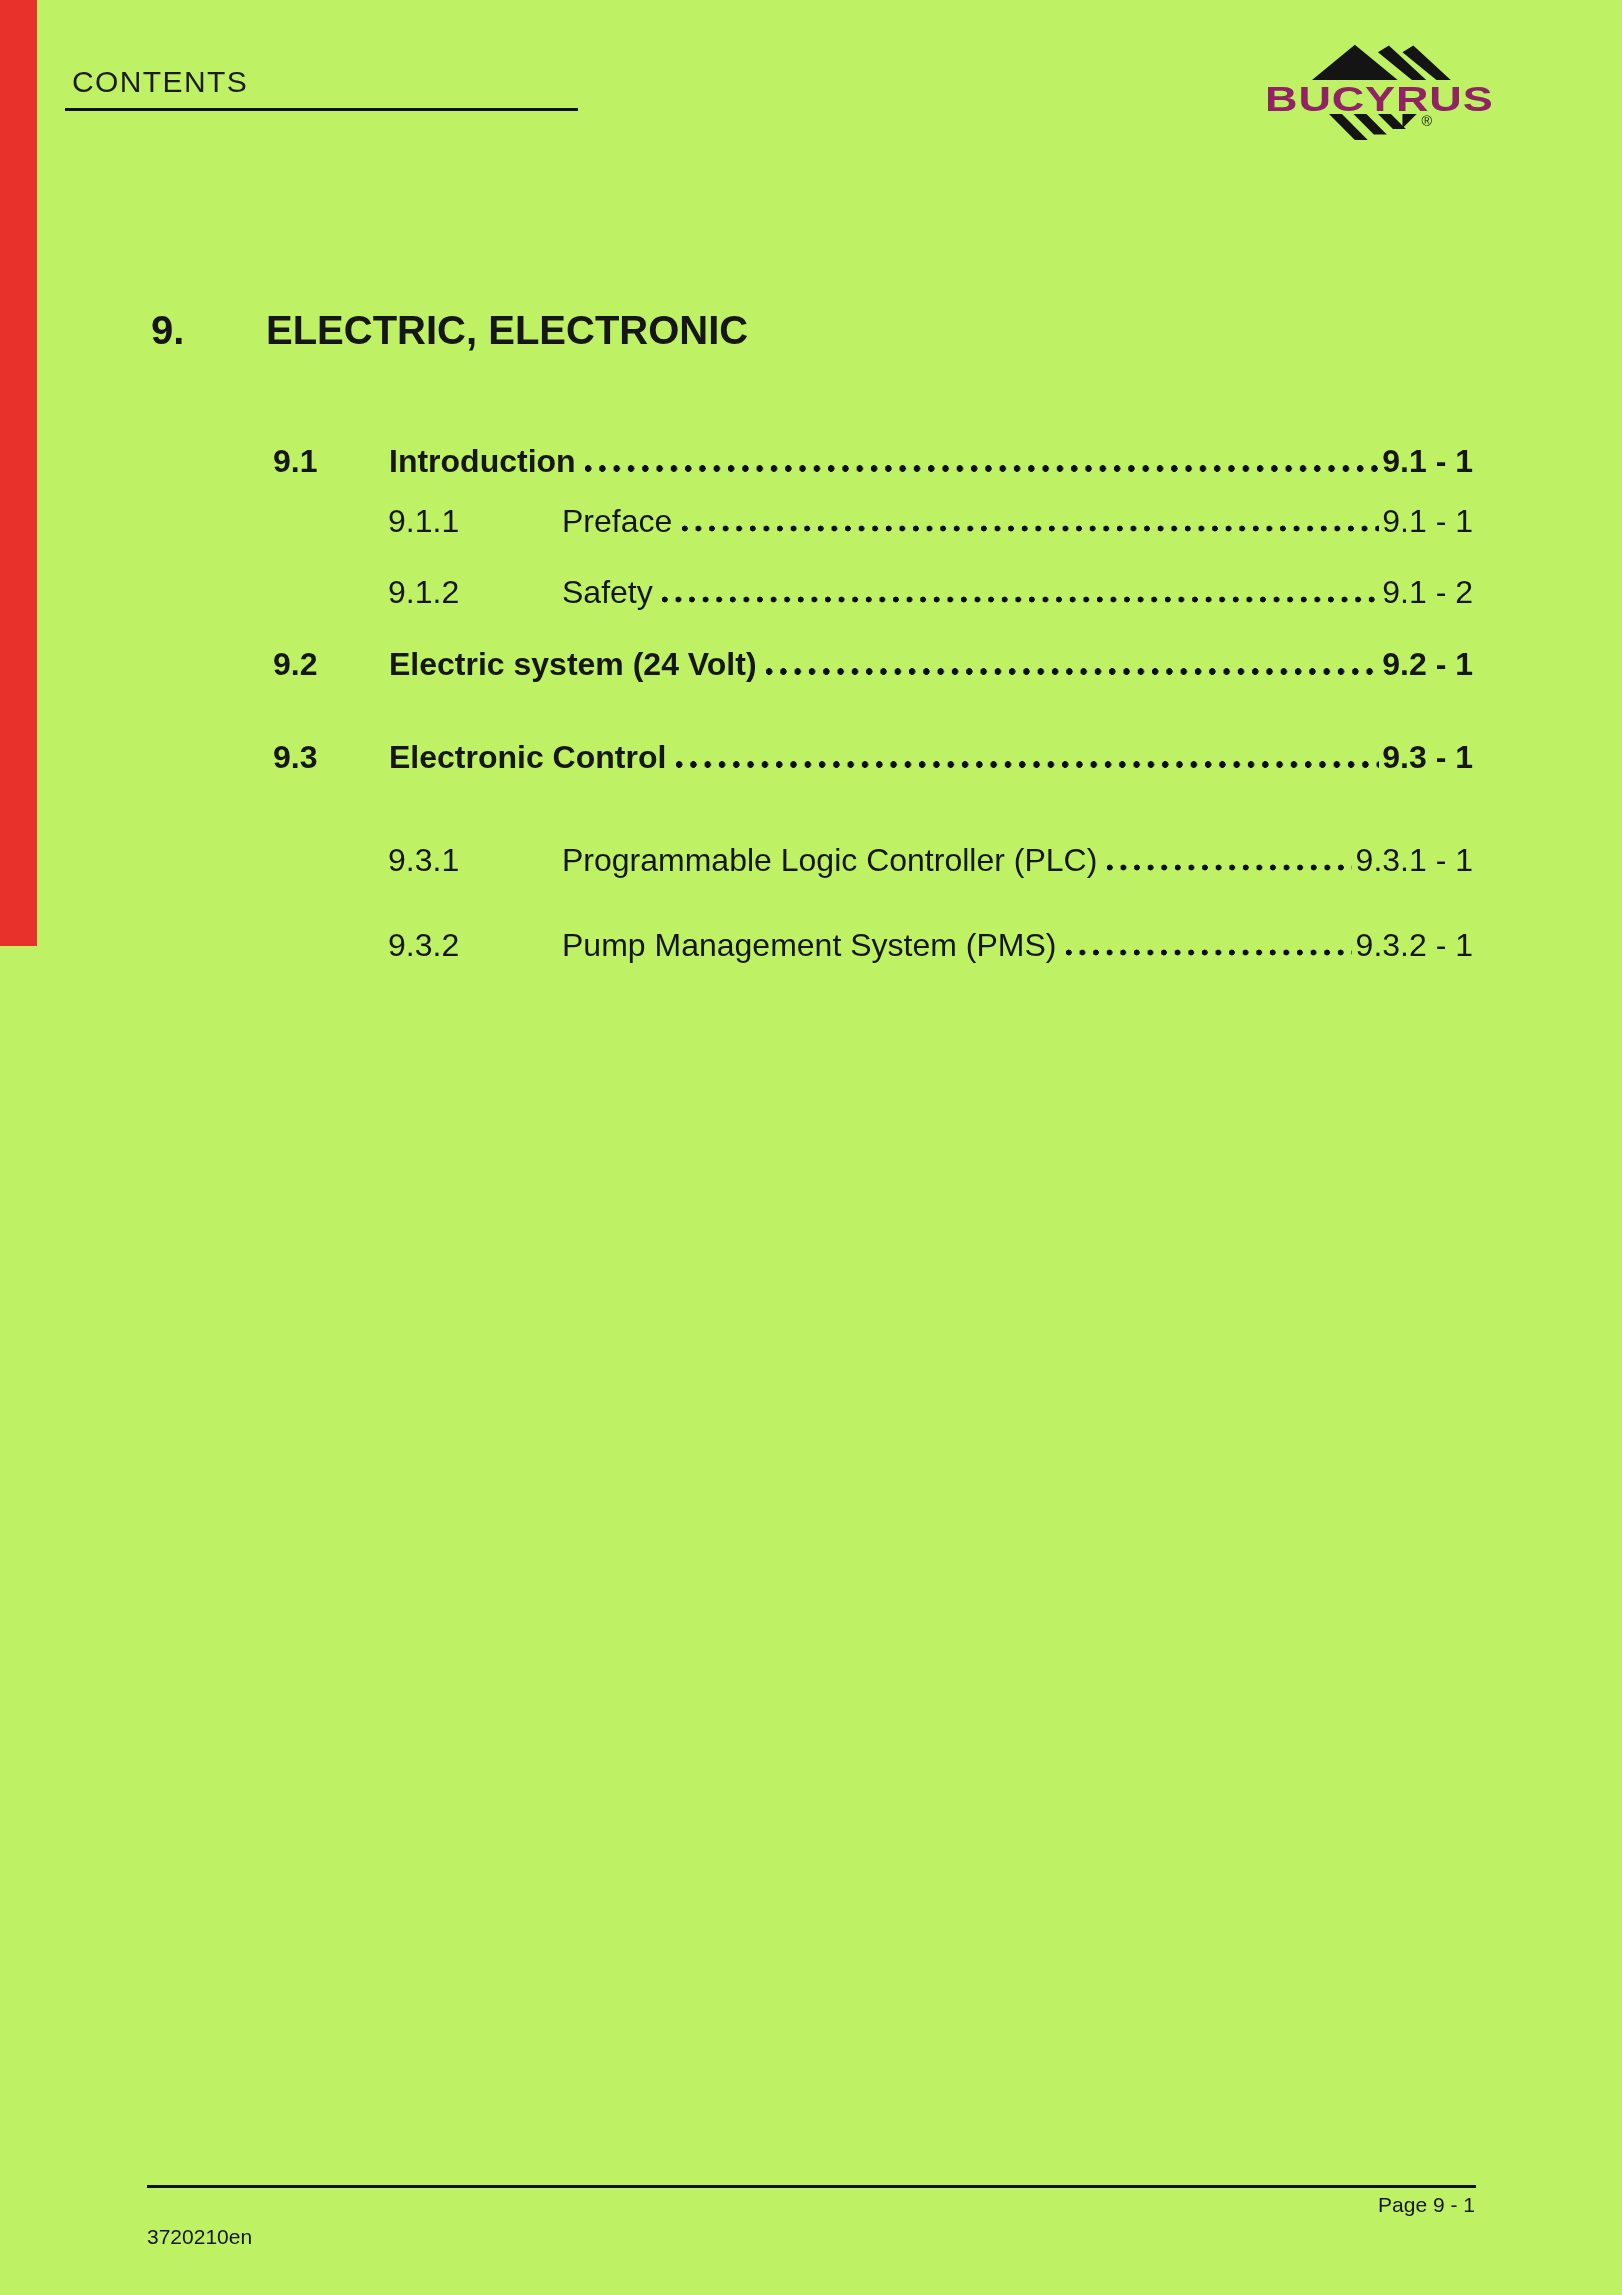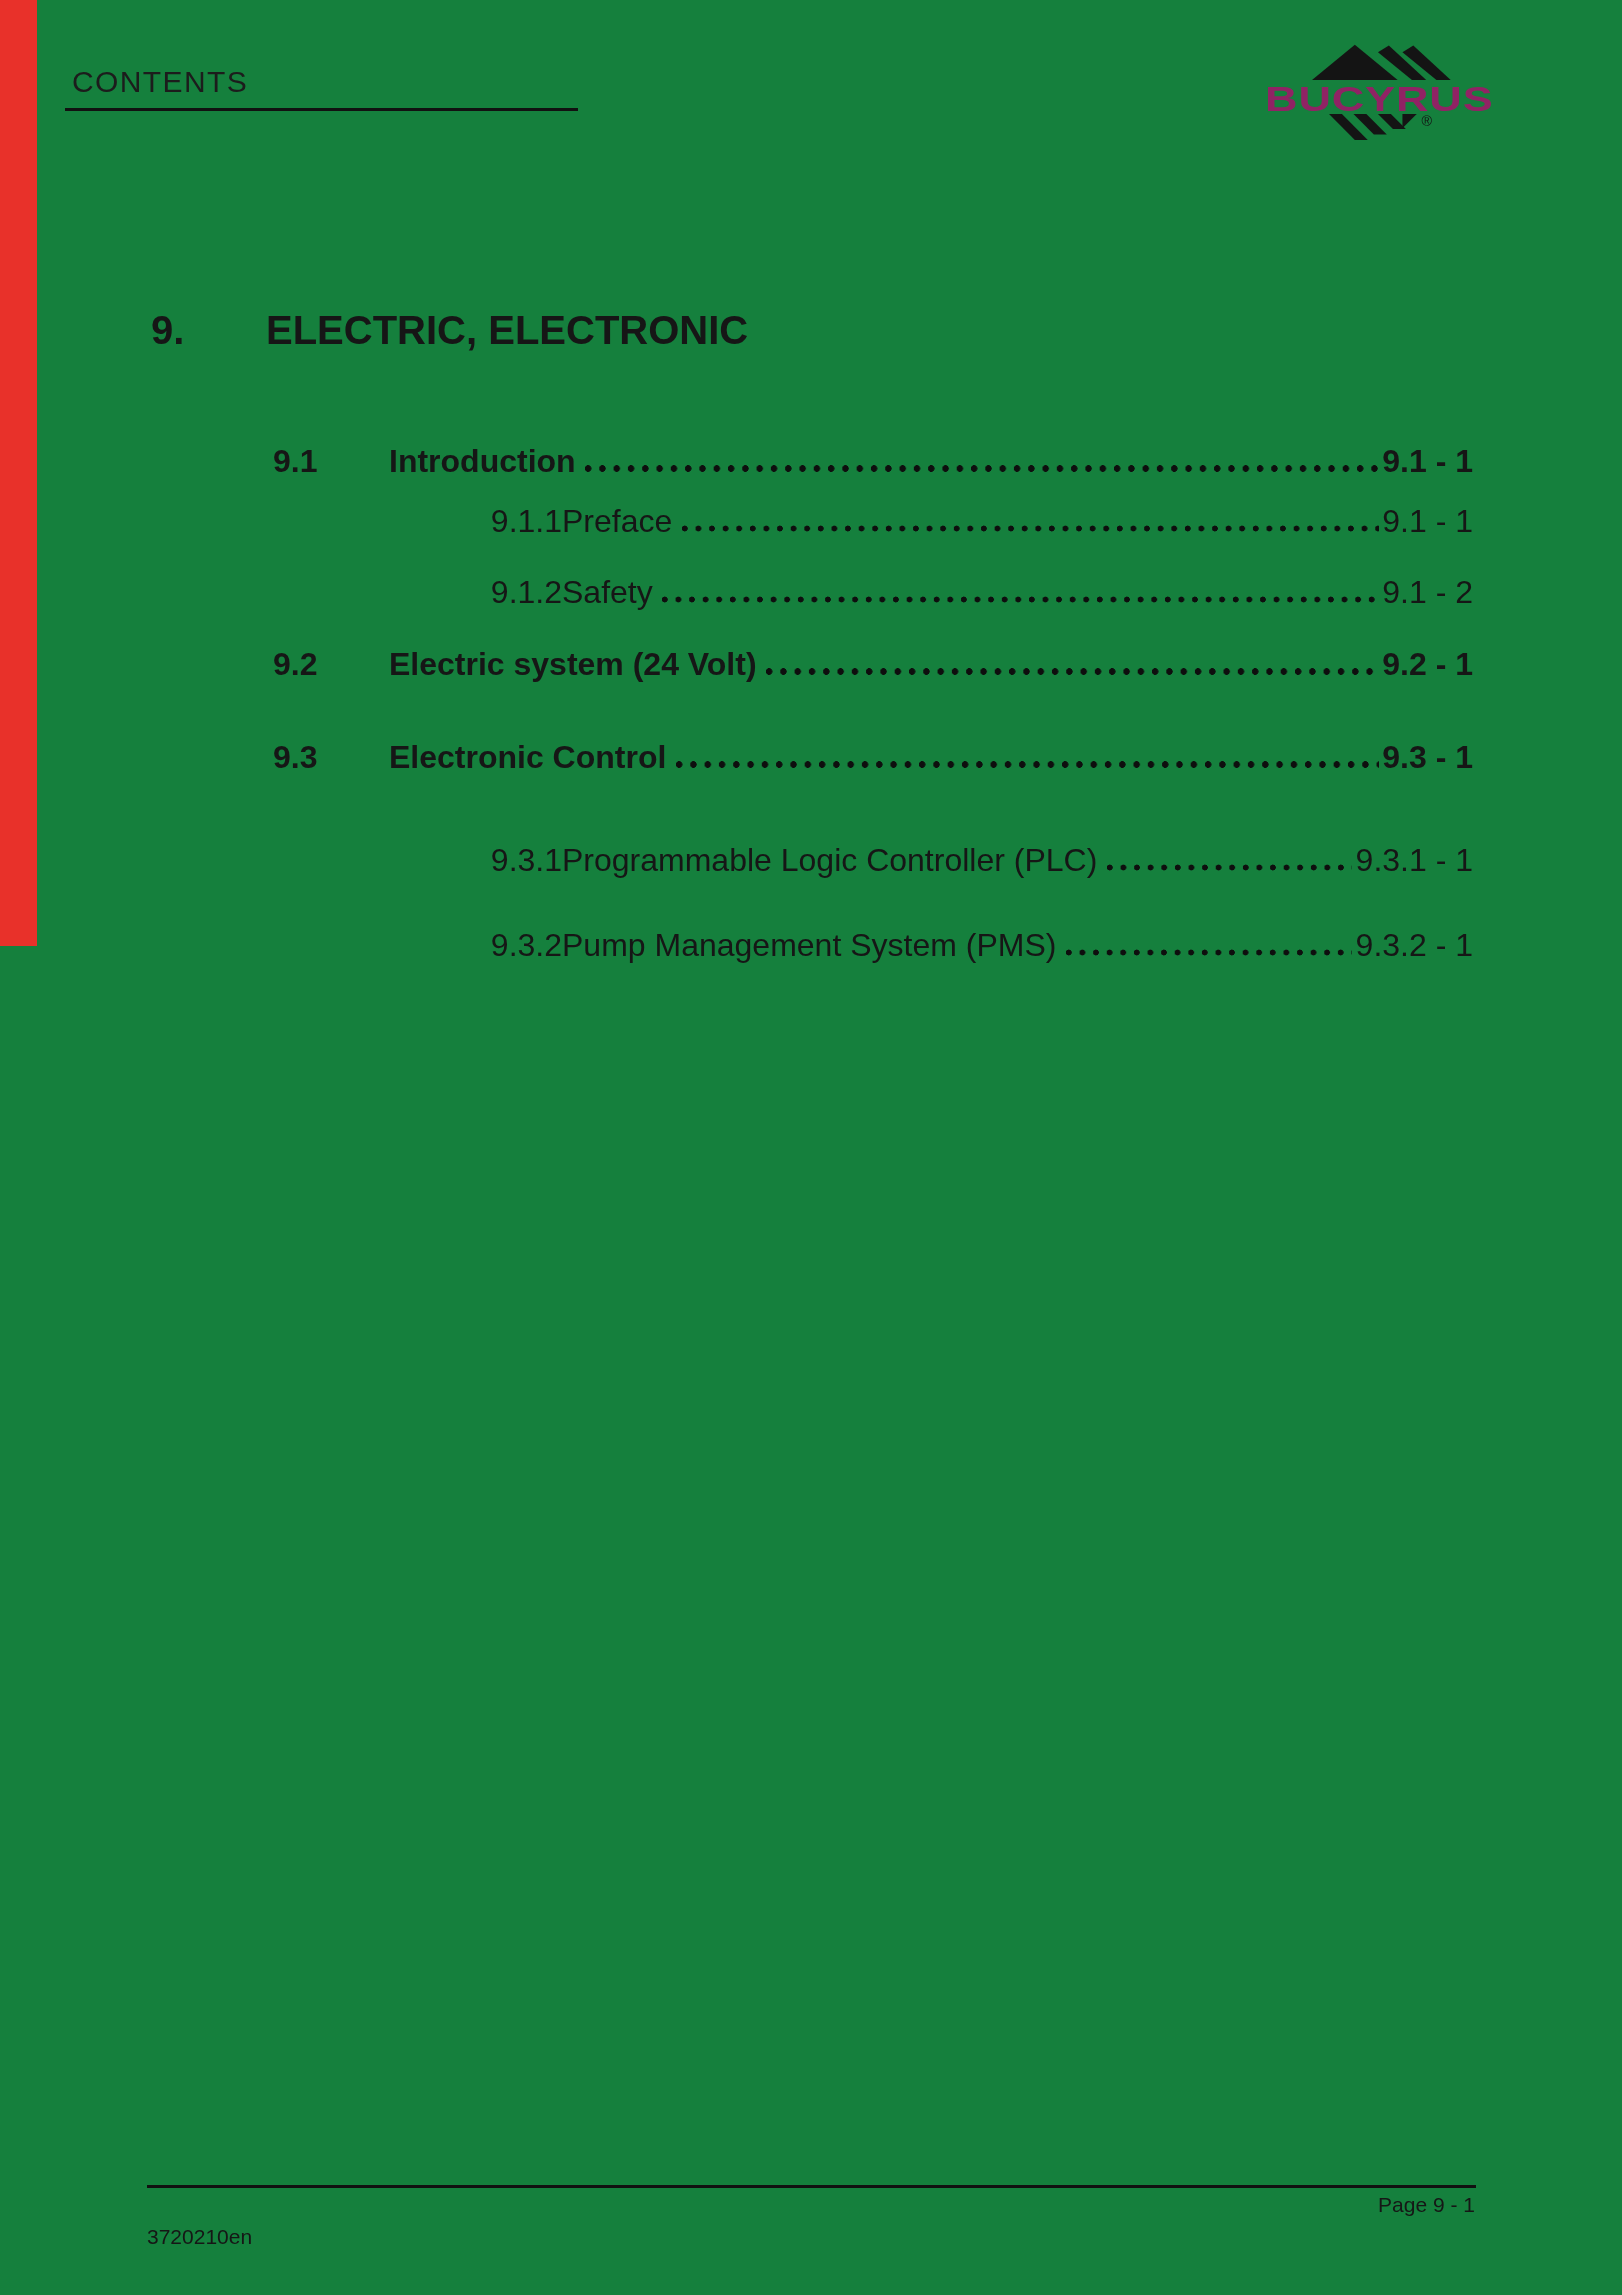--- a/index.html
+++ b/index.html
@@ -3,21 +3,21 @@
 <meta charset="utf-8">
 <style>
   html, body { margin: 0; padding: 0; }
   body {
     width: 1622px; height: 2295px;
     background: #ffffff;
     font-family: "Liberation Sans", sans-serif;
     color: #161616;
     overflow: hidden;
   }
-  .page { position: relative; width: 1622px; height: 2295px; background: #15803d; }
+  .page { position: relative; width: 1622px; height: 2295px; background: #bef264; }
 
   
   .section-tab {
     position: absolute; left: 0; top: 0;
     width: 37px; height: 946px;
     background: #e8312a;
   }
 
   
   .contents-title {
@@ -43,21 +43,21 @@
   .section-title-row .sec-num { flex: 0 0 115px; }
 
   
   .toc { position: absolute; inset: 0; }
   .toc-row {
     position: absolute; right: 149px;
     display: flex; align-items: baseline;
     font-size: 32px; line-height: 1.12; white-space: nowrap;
   }
   .toc-row.level-1 { left: 273px; font-weight: bold; }
-  .toc-row.level-2 { left: 388px; font-weight: 400; text-align: right; }
+  .toc-row.level-2 { left: 388px; font-weight: 400; }
   .toc-row.level-1 .toc-num { flex: 0 0 116px; }
   .toc-row.level-2 .toc-num { flex: 0 0 174px; }
   .toc-label { flex: 0 0 auto; }
   .toc-leader {
     flex: 1 1 auto; height: 6.8px; min-width: 27px;
     margin: 0 3.4px 0 9.5px;
     background-repeat: repeat-x;
     background-position: left bottom;
   }
   .level-1 .toc-leader {

